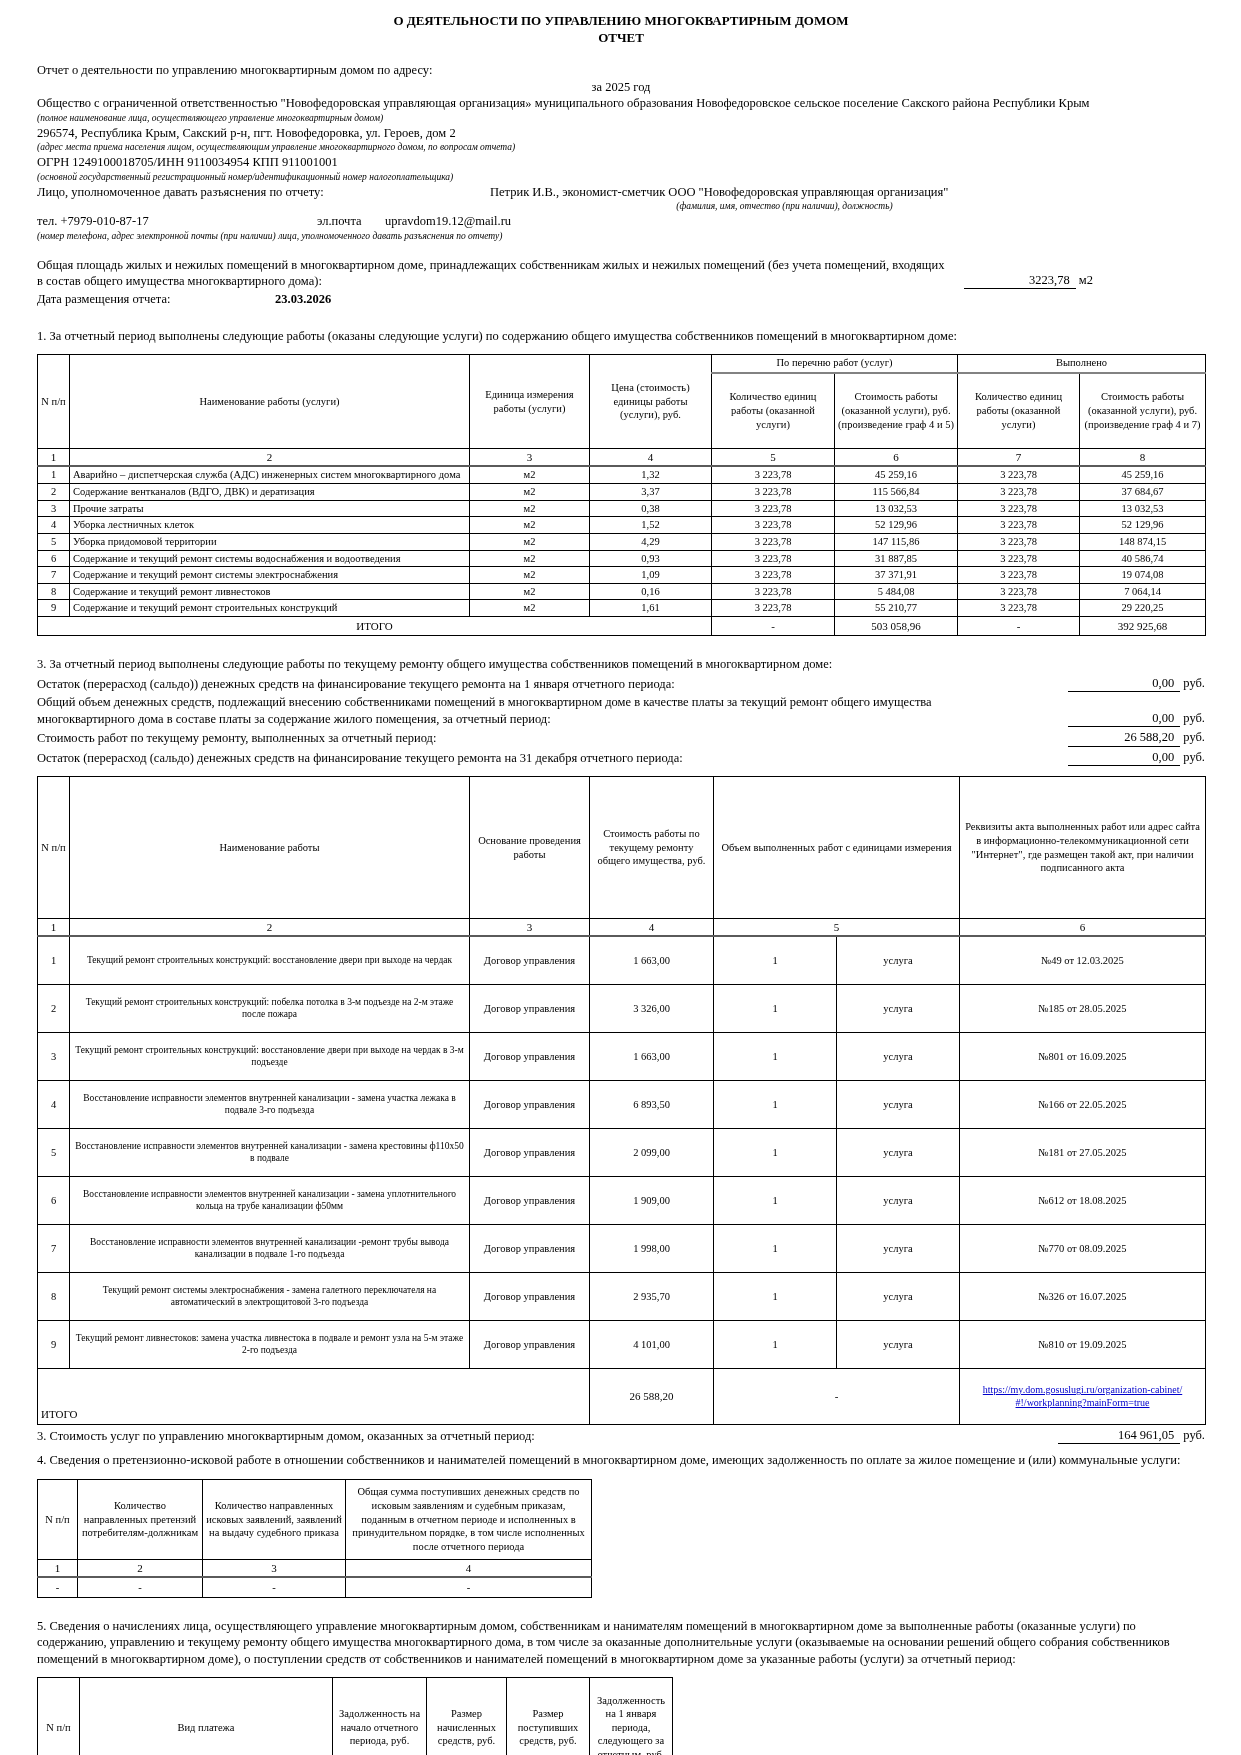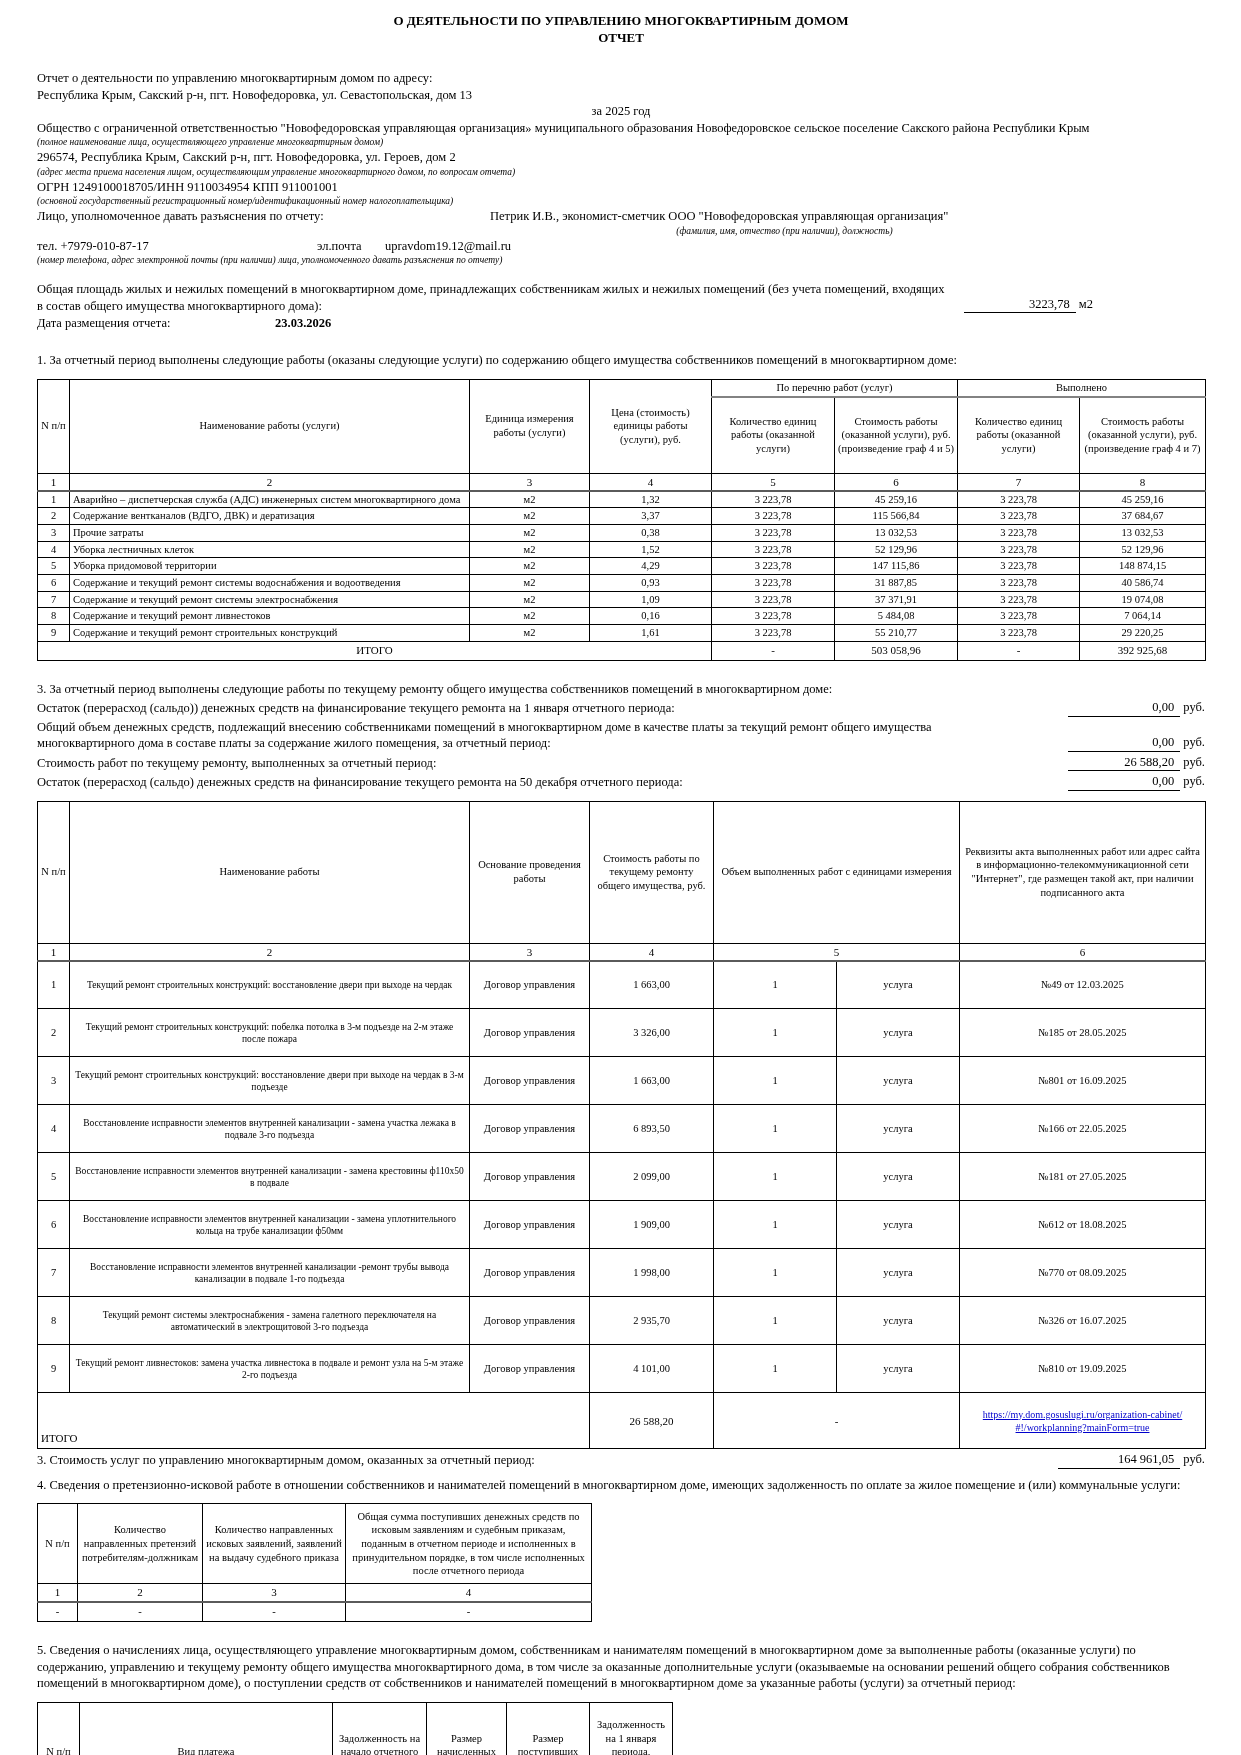--- a/index.html
+++ b/index.html
@@ -4,21 +4,21 @@
 <style>
   *{box-sizing:border-box}
   html,body{margin:0;padding:0}
   body{background:#fff;color:#000;font-family:"Liberation Serif","DejaVu Serif",serif;font-size:12.5px}
   .page{width:1241px;min-height:1755px;padding:12px 36px 16px 37px;position:relative;background:#fff}
   .c{text-align:center}
   .b{font-weight:bold}
   .title{font-size:13px;font-weight:bold;text-align:center;line-height:17px}
   .bl{line-height:16.5px}
   .note{font-size:9.5px;font-style:italic;line-height:13px}
-  .mt24{margin-top:24px}.mt14{margin-top:14px}.mt8{margin-top:8px}.mt20{margin-top:20px}
+  .mt24{margin-top:16px}.mt14{margin-top:14px}.mt8{margin-top:8px}.mt20{margin-top:20px}
   .money-row{display:flex;align-items:flex-end;line-height:16.5px;margin-top:2px}
   .money-label{max-width:905px}
   .money-val{margin-left:auto;white-space:nowrap}
   .uval{display:inline-block;width:112px;border-bottom:1px solid #000;text-align:right;padding-right:6px}
   .uval3{width:122px}
   .area-row{position:relative;margin-top:14px}
   .area-text{width:910px;line-height:16.5px}
   .area-val{position:absolute;right:112px;bottom:1px;white-space:nowrap}
   .resp-row{display:flex;line-height:16.5px}
   .resp-label{width:453px;flex:none}
@@ -54,21 +54,20 @@
 <body>
 
 <div class="page">
 
   <div class="title">
     <div>О ДЕЯТЕЛЬНОСТИ ПО УПРАВЛЕНИЮ МНОГОКВАРТИРНЫМ ДОМОМ</div>
     <div>ОТЧЕТ</div>
   </div>
 
   <div class="bl mt24">Отчет о деятельности по управлению многоквартирным домом по адресу:</div>
-  <div class="bl">Республика Крым, Сакский р-н, пгт. Новофедоровка, ул. Севастопольская, дом 13</div>
   <div class="bl c">за 2025 год</div>
   <div class="bl" style="max-width:1100px">Общество с ограниченной ответственностью "Новофедоровская управляющая организация» муниципального образования Новофедоровское сельское поселение Сакского района Республики Крым</div>
   <div class="note">(полное наименование лица, осуществляющего управление многоквартирным домом)</div>
   <div class="bl">296574, Республика Крым, Сакский р-н, пгт. Новофедоровка, ул. Героев, дом 2</div>
   <div class="note">(адрес места приема населения лицом, осуществляющим управление многоквартирного домом, по вопросам отчета)</div>
   <div class="bl">ОГРН 1249100018705/ИНН 9110034954 КПП 911001001</div>
   <div class="note">(основной государственный регистрационный номер/идентификационный номер налогоплательщика)</div>
 
   <div class="resp-row">
     <div class="resp-label">Лицо, уполномоченное давать разъяснения по отчету:</div>
@@ -243,21 +242,21 @@
   </div>
   <div class="money-row mt14">
     <div class="money-label">Общий объем денежных средств, подлежащий внесению собственниками помещений в многоквартирном доме в качестве платы за текущий ремонт общего имущества многоквартирного дома в составе платы за содержание жилого помещения, за отчетный период:</div>
     <div class="money-val"><span class="uval">0,00</span>&nbsp;<span>руб.</span></div>
   </div>
   <div class="money-row">
     <div class="money-label">Стоимость работ по текущему ремонту, выполненных за отчетный период:</div>
     <div class="money-val"><span class="uval">26 588,20</span>&nbsp;<span>руб.</span></div>
   </div>
   <div class="money-row">
-    <div class="money-label">Остаток (перерасход (сальдо) денежных средств на финансирование текущего ремонта на 50 декабря отчетного периода:</div>
+    <div class="money-label">Остаток (перерасход (сальдо) денежных средств на финансирование текущего ремонта на 31 декабря отчетного периода:</div>
     <div class="money-val"><span class="uval">0,00</span>&nbsp;<span>руб.</span></div>
   </div>
 
   <table class="t t2 mt20">
     <colgroup>
       <col style="width:32px">
         <col style="width:400px">
         <col style="width:120px">
         <col style="width:124px">
       <col style="width:123px">

